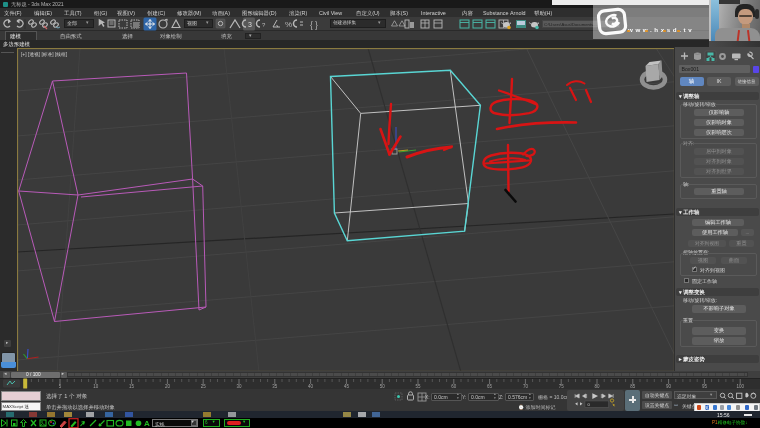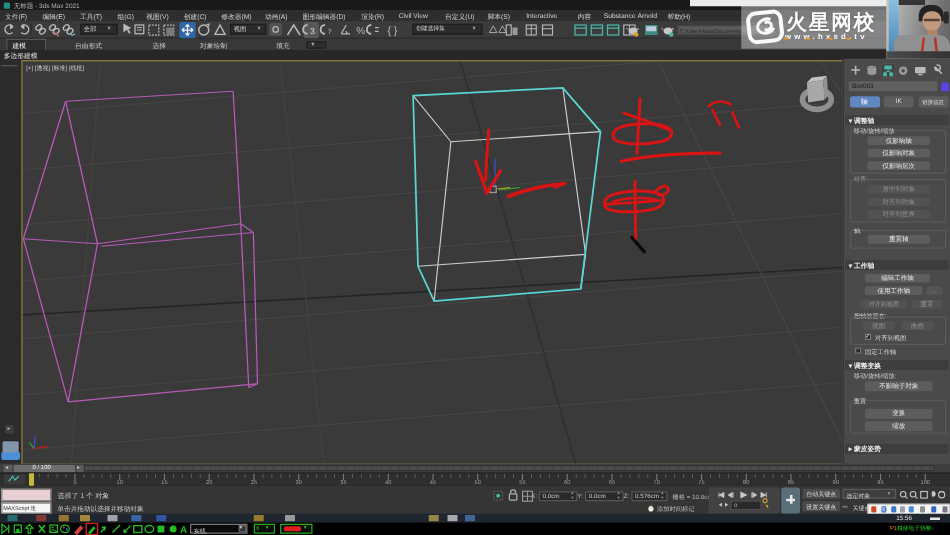--- a/index.html
+++ b/index.html
@@ -424,21 +424,20 @@
     <div class="t" style="left:243px;top:419.4px;font-size:4.5px;color:#2c2;">▾</div>
     <div class="t" style="left:712px;top:420px;font-size:4.6px;"><span style="color:#e07820;">P1</span><span style="color:#22cc22;">精修电子协整↓</span></div>
     <div class="abs" style="left:552px;top:0;width:160px;height:5px;background:rgba(248,248,248,0.95);"></div>
     <div class="abs" style="left:593px;top:4px;width:119px;height:35px;background:rgba(235,235,235,0.42);"></div>
     <svg class="abs" style="left:593px;top:4px;" width="119" height="35" viewBox="0 0 119 35">
       <g transform="rotate(-6 19 17)">
         <rect x="6" y="6" width="26" height="23" rx="6" fill="none" stroke="#fafafa" stroke-width="3.2"></rect>
         <path d="M24 12 a7 5.5 -15 1 0 2 7 M19 14.5 a3.5 3 -15 1 1 -0.5 5" fill="none" stroke="#fafafa" stroke-width="2.4"></path>
       </g>
     </svg>
-    <div class="t" style="left:629px;top:6.5px;font-size:16.5px;font-weight:bold;color:#fcfcfc;letter-spacing:1.5px;text-shadow:0 0 2px rgba(80,80,80,0.6);">火星网校</div>
     <div class="t" style="left:628px;top:25.5px;font-size:6.2px;font-weight:bold;color:#fcfcfc;letter-spacing:2.6px;">www.hxsd.tv</div>
     <div class="abs" style="left:627px;top:29.5px;width:2.6px;height:2.6px;background:#e09020;border-radius:0.5px;opacity:0.9;"></div>
     <div class="abs" style="left:645px;top:29.5px;width:2.6px;height:2.6px;background:#e09020;border-radius:0.5px;opacity:0.9;"></div>
     <div class="abs" style="left:663px;top:29.5px;width:2.6px;height:2.6px;background:#e09020;border-radius:0.5px;opacity:0.9;"></div>
     <div class="abs" style="left:677px;top:29.5px;width:2.6px;height:2.6px;background:#e09020;border-radius:0.5px;opacity:0.9;"></div>
     <div class="abs" style="left:709px;top:0;width:51px;height:47px;background:linear-gradient(100deg,#c8c8c8 0%,#a2a2a2 30%,#828282 60%,#606060 100%);overflow:hidden;">
       <div class="abs" style="left:2px;top:0;width:7.5px;height:41px;background:linear-gradient(180deg,#8cc0dc,#4a88b8);"></div>
       <div class="abs" style="left:9.5px;top:0;width:21px;height:4px;background:#353535;"></div>
       <div class="abs" style="left:25.5px;top:4px;width:20px;height:13px;background:#232323;border-radius:8px 8px 0 0;"></div>
       <div class="abs" style="left:28.5px;top:8.5px;width:15px;height:16.5px;background:#c49a7e;border-radius:42% 42% 50% 50%;"></div>

